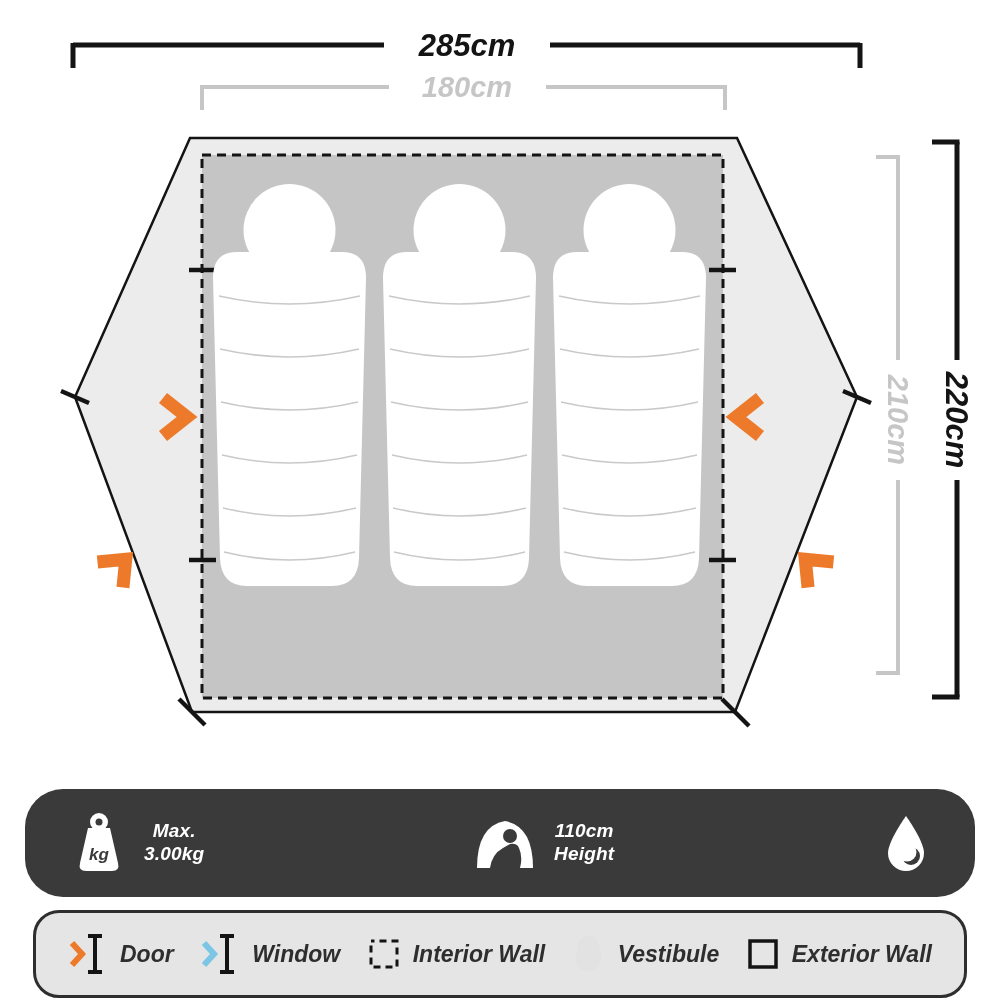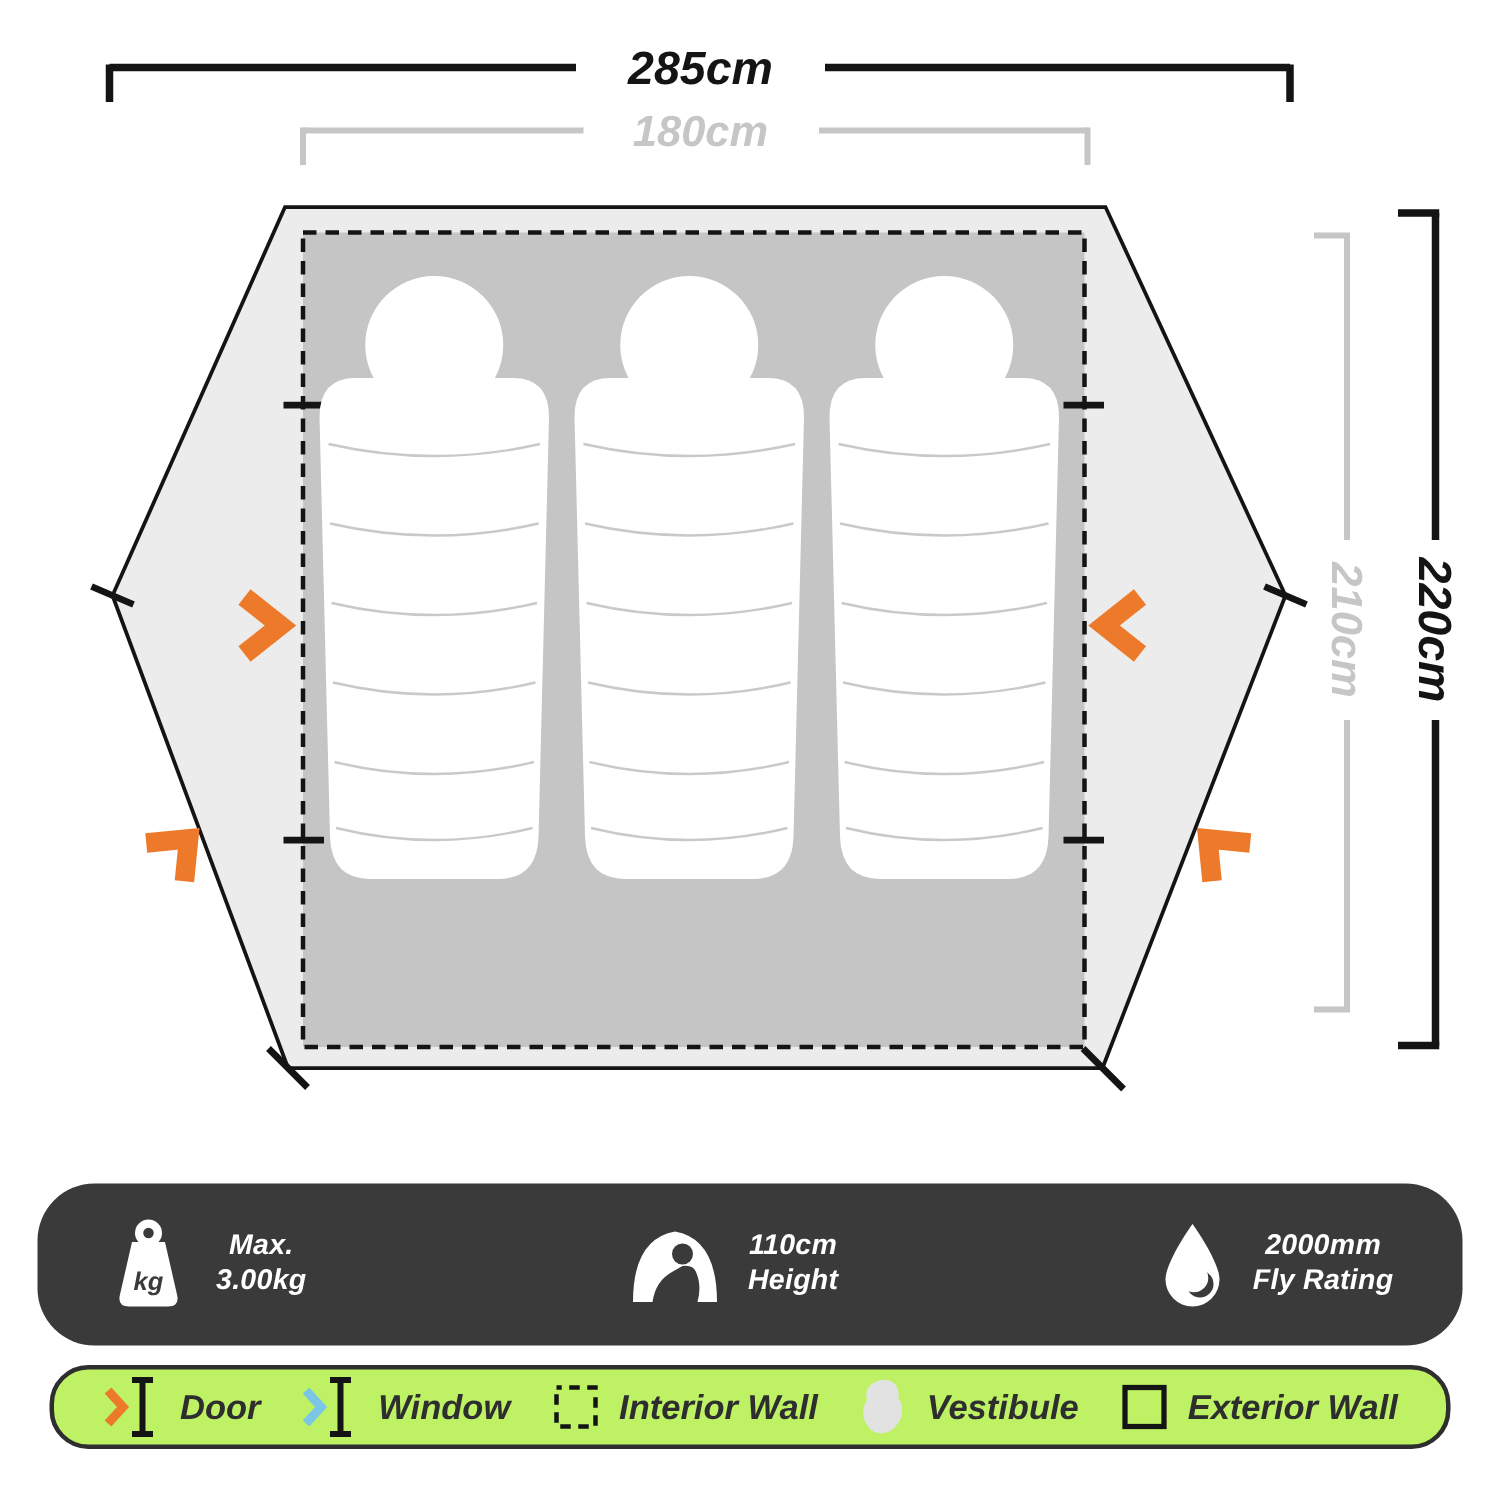--- a/index.html
+++ b/index.html
@@ -6,21 +6,21 @@
   .stage{position:relative;width:1000px;height:1000px;background:#ffffff;
          font-family:"Liberation Sans",sans-serif;overflow:hidden;font-style:italic;}
   svg text{font-family:"Liberation Sans",sans-serif;}
 
   .specbar{position:absolute;left:25px;top:789px;width:950px;height:108px;
            background:#3A3A3A;border-radius:38px;display:flex;align-items:center;
            justify-content:space-between;padding:0 46px;box-sizing:border-box;color:#fff;}
   .spec{display:flex;align-items:center;gap:17px;}
   .spec-text{font-weight:700;font-size:19px;line-height:1.2;text-align:center;letter-spacing:.2px;}
 
-  .legendbar{position:absolute;left:33px;top:910px;width:934px;height:56px;background:#bef264;
+  .legendbar{position:absolute;left:33px;top:910px;width:934px;height:88px;background:#e5e5e5;
              border:3px solid #2E2E2E;border-radius:26px;display:flex;align-items:center;
              justify-content:space-between;padding:0 32px;box-sizing:border-box;}
   .legend-item{display:flex;align-items:center;gap:12px;font-weight:700;font-size:23px;color:#2E2E2E;}
   .legend-item .licon{display:flex;align-items:center;}
 </style>
 </head>
 <body>
 
 <div class="stage">
 
@@ -144,24 +144,20 @@
       </div>
     </div>
 
 
     <div class="spec">
       <svg width="46" height="60" viewBox="0 0 46 60">
         <path d="M23,3 C23,3 5,28 5,40 a18,18 0 0 0 36,0 C41,28 23,3 23,3 Z" fill="#fff"></path>
         <circle cx="28" cy="43" r="9" fill="#3A3A3A"></circle>
         <circle cx="24" cy="39" r="9.5" fill="#fff"></circle>
       </svg>
-      <div class="spec-text">
-        <div>2000mm</div>
-        <div>Fly Rating</div>
-      </div>
     </div>
   </div>
 
   
   <div class="legendbar">
 
     <div class="legend-item">
       <span class="licon">
         <svg width="40" height="42" viewBox="0 0 40 42">
           <path d="M4,10 L14,21 L4,32" stroke="#ED7A2B" stroke-width="6" fill="none"></path>

